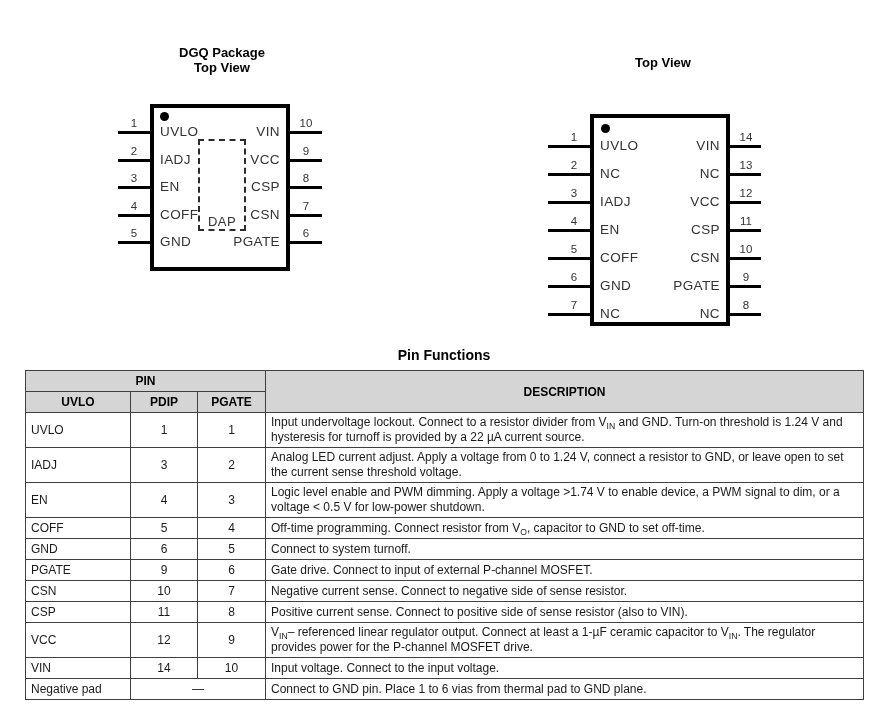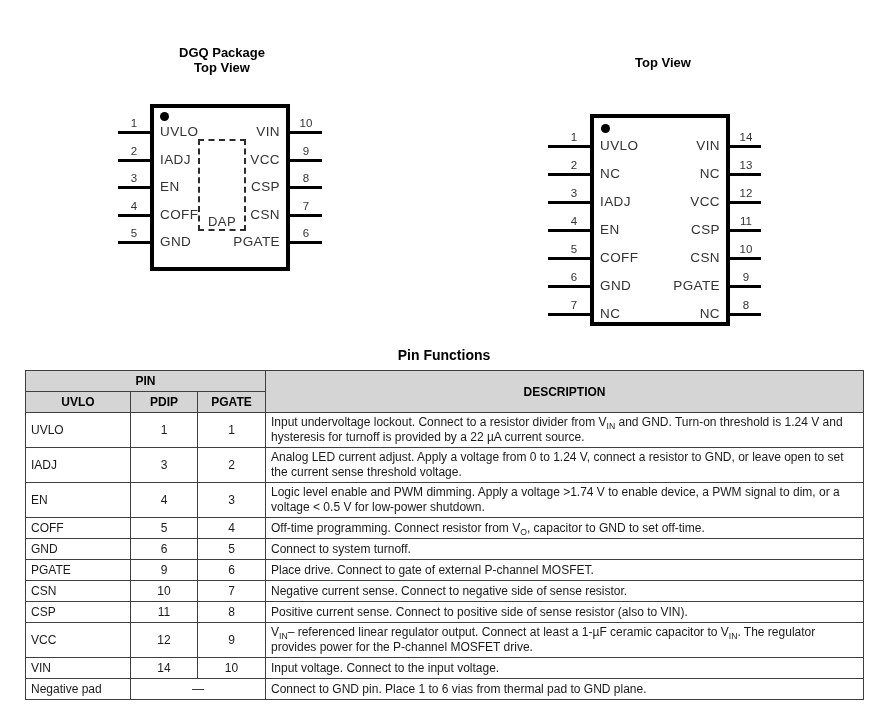--- a/index.html
+++ b/index.html
@@ -171,21 +171,21 @@
         <tr>
           <td class="td-name">GND</td>
           <td class="td-center">6</td>
           <td class="td-center">5</td>
           <td class="td-desc">Connect to system turnoff.</td>
         </tr>
         <tr>
           <td class="td-name">PGATE</td>
           <td class="td-center">9</td>
           <td class="td-center">6</td>
-          <td class="td-desc">Place drive. Connect to gate of external P-channel MOSFET.</td>
+          <td class="td-desc">Gate drive. Connect to input of external P-channel MOSFET.</td>
         </tr>
         <tr>
           <td class="td-name">CSN</td>
           <td class="td-center">10</td>
           <td class="td-center">7</td>
           <td class="td-desc">Negative current sense. Connect to negative side of sense resistor.</td>
         </tr>
         <tr>
           <td class="td-name">CSP</td>
           <td class="td-center">11</td>

